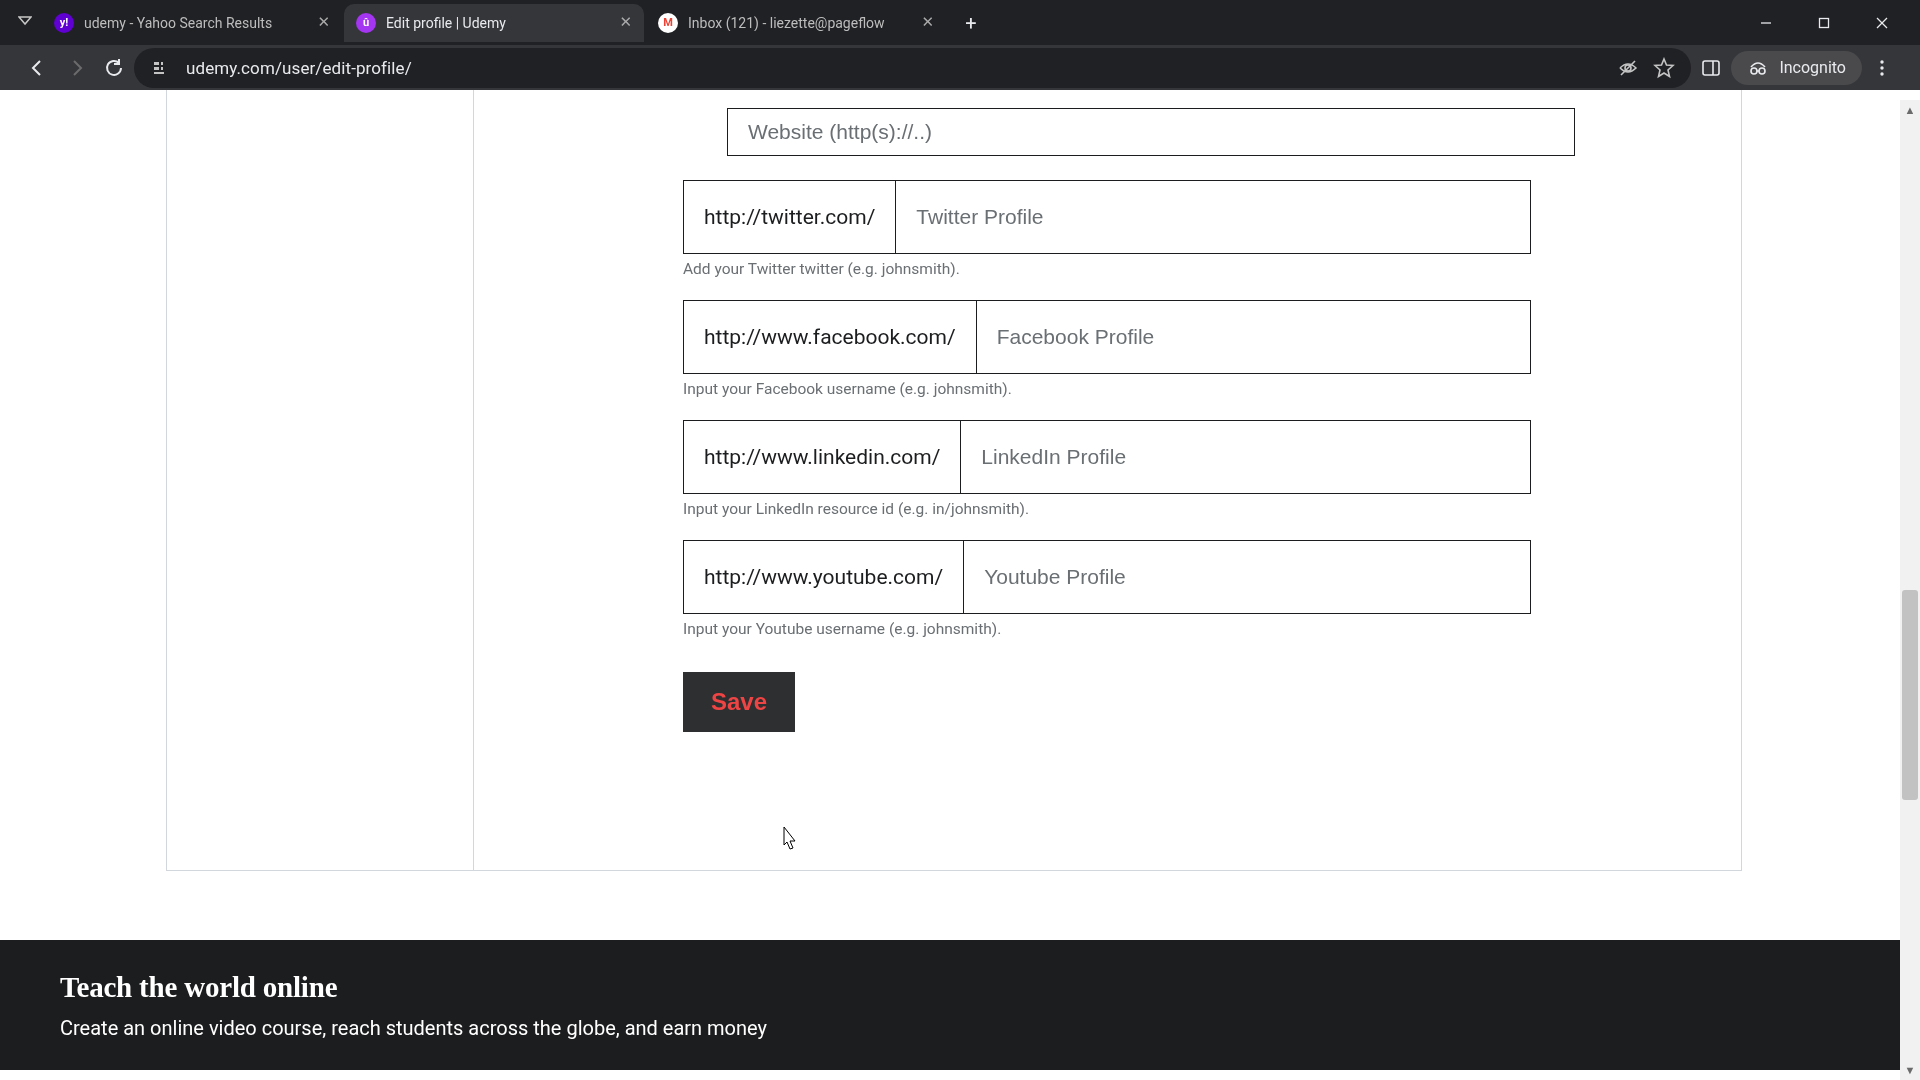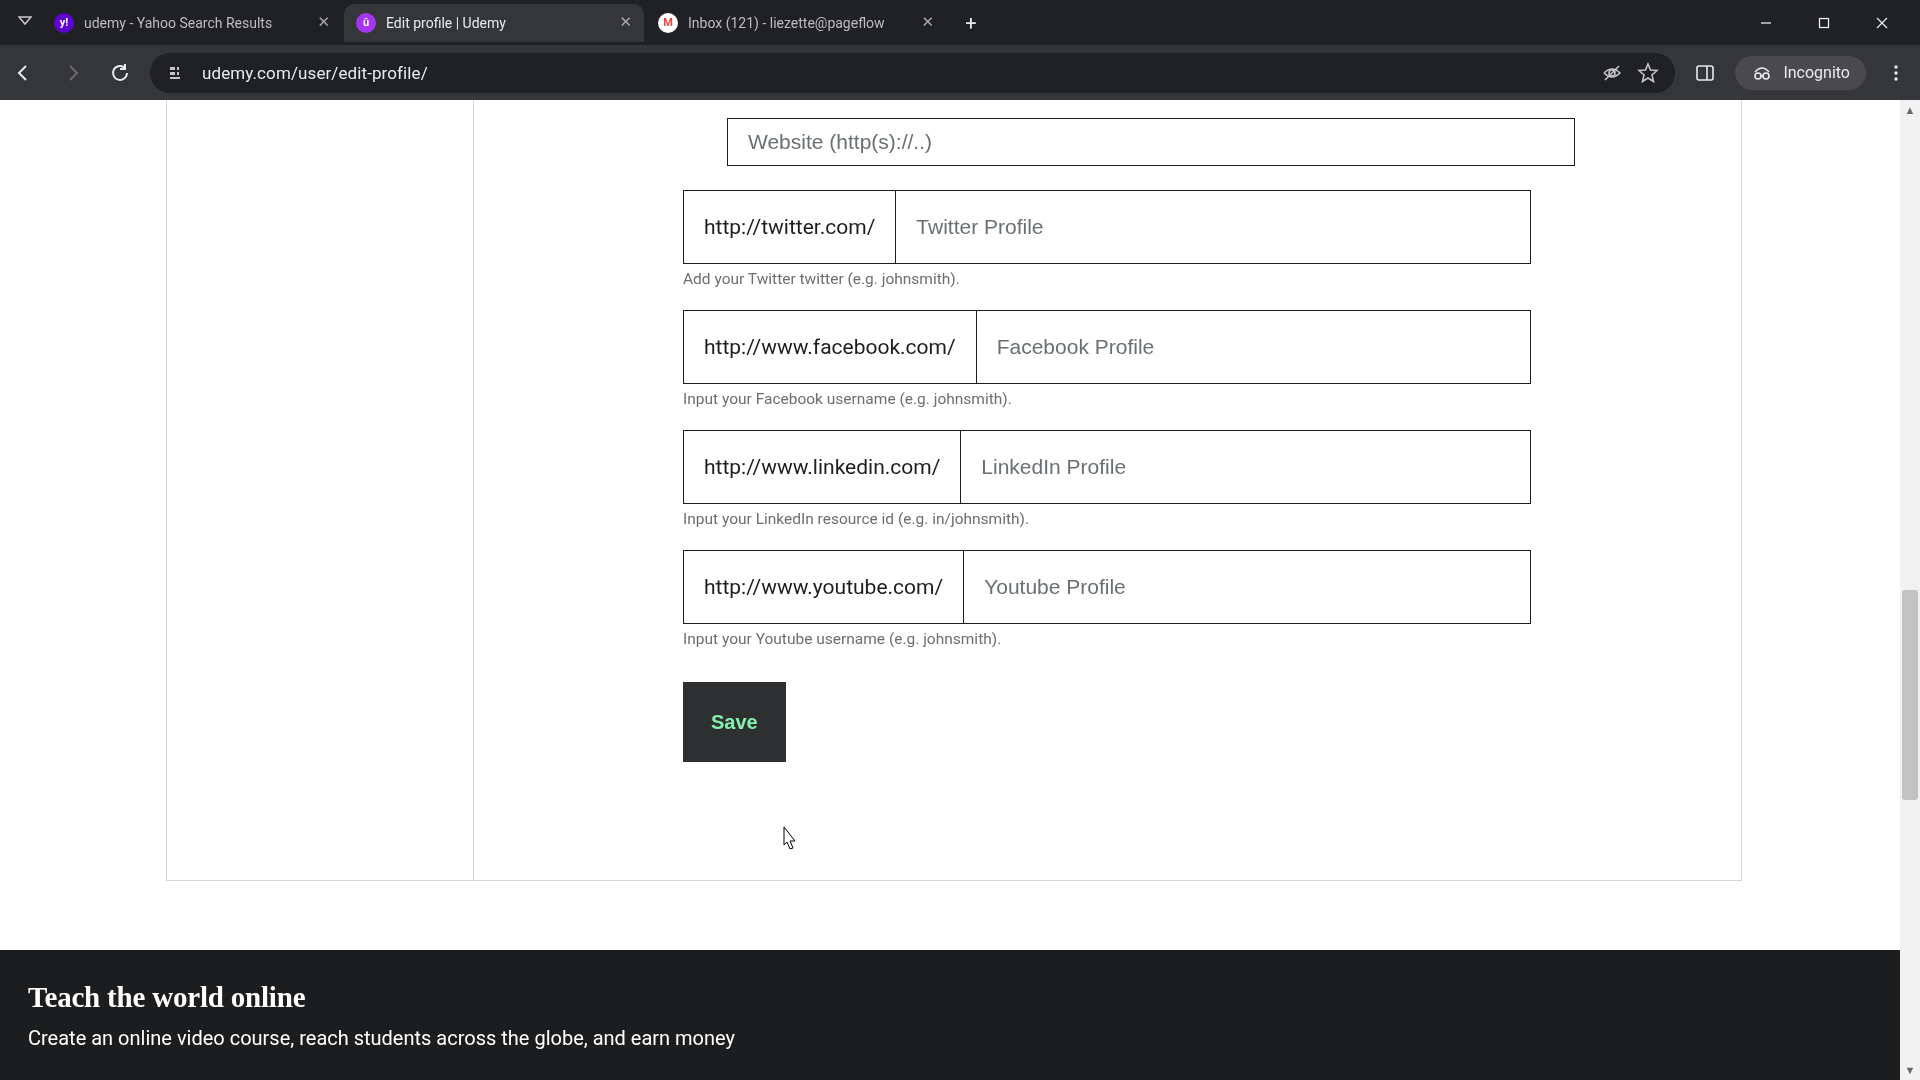--- a/index.html
+++ b/index.html
@@ -64,24 +64,24 @@
   color:#e8eaed; font-size:20px; margin-left:8px;
 }
 .window-controls { margin-left:auto; display:flex; gap:6px; padding-right:4px;}
 .window-controls .wc {
   width:52px; height:40px; display:flex; align-items:center; justify-content:center;
   color:#e8eaed;
 }
 
 .toolbar {
   display:flex; align-items:center;
-  height:55px;
+  height:45px;
   background:#35363a;
-  padding: 0 6px;
-  gap: 12px;
+  padding: 0 20px;
+  gap: 2px;
 }
 .nav-btn {
   width:36px; height:36px; display:flex; align-items:center; justify-content:center;
   color:#e8eaed; border-radius:50%;
 }
 .nav-btn.disabled { color:#6b6b6b; }
 .url-bar {
   flex:1;
   height:40px;
   background:#202124;
@@ -181,25 +181,25 @@
   color:#14532d;
 }
 .split-input::placeholder { color:#6a6f73; }
 .helper {
   font-size:15.5px;
   color:#6a6f73;
   margin-bottom: 22px;
 }
 .save-btn {
   background:#2e2f31;
-  color:#86efac;
+  color:#ef4444;
   font-weight:700;
-  font-size:20px;
+  font-size:24px;
   border:none;
-  height:80px;
+  height:60px;
   padding: 0 28px;
   cursor:pointer;
   margin-top: 34px;
 }
 .bottom-hr {
   position:absolute;
   left:166px;
   width:1576px;
   top: 780px;
   height:1px;
@@ -209,21 +209,21 @@
 
 .teach-banner {
   position:absolute;
   left:0; right:20px;
   bottom:0;
   background:#1c1d1f;
   color:#fff;
   display:flex;
   align-items:center;
   justify-content:space-between;
-  padding: 34px 28px;
+  padding: 34px 60px;
   height: 130px;
 }
 .teach-text h2 {
   font-family: Georgia, 'Times New Roman', serif;
   font-weight:700;
   font-size:29px;
   letter-spacing:-0.2px;
   margin-bottom:12px;
 }
 .teach-text p {

